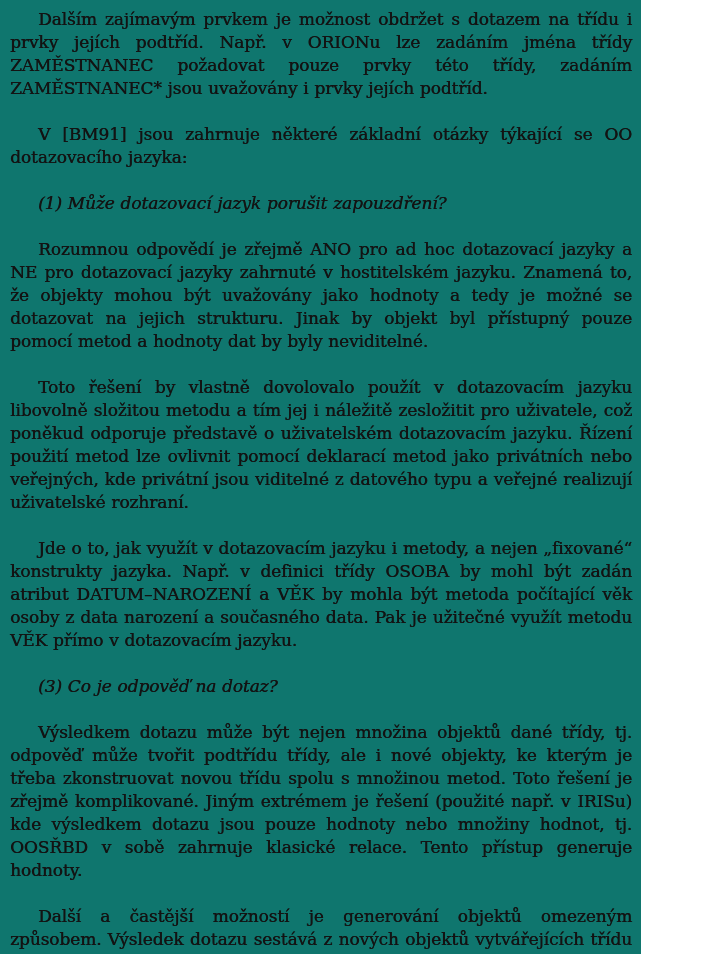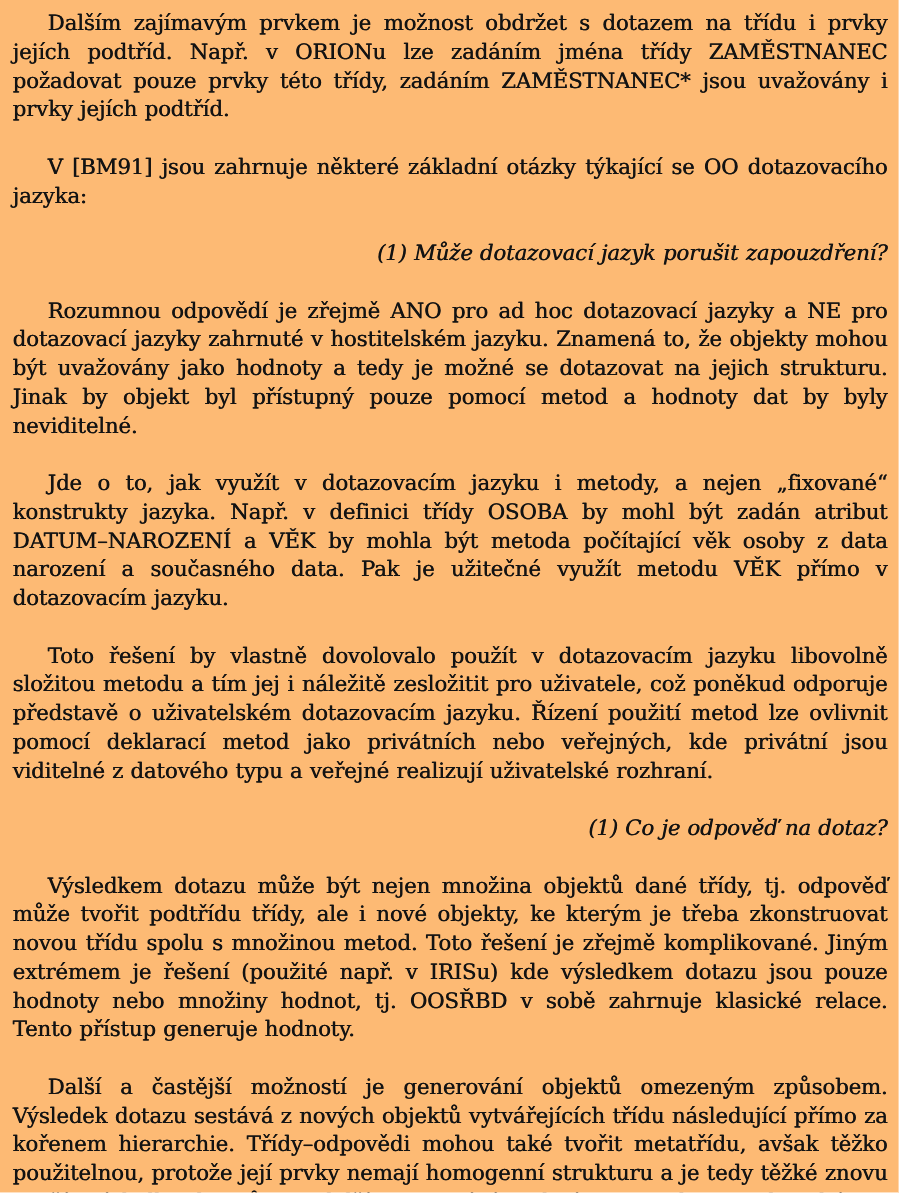--- a/index.html
+++ b/index.html
@@ -2,52 +2,52 @@
 <html lang="cs"><head>
 <meta charset="utf-8">
 <style>
   html, body {
     margin: 0;
     padding: 0;
     background: #ffffff;
   }
   .page {
     position: relative;
-    width: 719px;
+    width: 641px;
     height: 954px;
     box-sizing: border-box;
     padding: 8px 9px 0 10px;
-    background: #fdba74;
+    background: #0f766e;
     color: #131313;
     font-family: "DejaVu Serif", "Liberation Serif", serif;
     font-size: 17px;
     line-height: 23px;
     text-align: justify;
     overflow: hidden;
   }
   .para, .question {
     margin: 0 0 23px 0;
     text-indent: 28px;
     text-shadow: 0.4px 0 0 currentColor; 
     letter-spacing: -0.1px;
     word-spacing: 0.5px;
   }
   .question {
     font-style: italic;
-    text-align: right;
+    text-align: left;
     margin-top: 15px;
   }
 </style>
 </head>
 <body>
 
 <main class="page">
   <p class="para">Dalším zajímavým prvkem je možnost obdržet s dotazem na třídu i prvky jejích podtříd. Např. v ORIONu lze zadáním jména třídy ZAMĚSTNANEC požadovat pouze prvky této třídy, zadáním ZAMĚSTNANEC* jsou uvažovány i prvky jejích podtříd.</p>
   <p class="para">V [BM91] jsou zahrnuje některé základní otázky týkající se OO dotazovacího jazyka:</p>
   <p class="question">(1) Může dotazovací jazyk porušit zapouzdření?</p>
   <p class="para">Rozumnou odpovědí je zřejmě ANO pro ad hoc dotazovací jazyky a NE pro dotazovací jazyky zahrnuté v hostitelském jazyku. Znamená to, že objekty mohou být uvažovány jako hodnoty a tedy je možné se dotazovat na jejich strukturu. Jinak by objekt byl přístupný pouze pomocí metod a hodnoty dat by byly neviditelné.</p>
+  <p class="para">Toto řešení by vlastně dovolovalo použít v dotazovacím jazyku libovolně složitou metodu a tím jej i náležitě zesložitit pro uživatele, což poněkud odporuje představě o uživatelském dotazovacím jazyku. Řízení použití metod lze ovlivnit pomocí deklarací metod jako privátních nebo veřejných, kde privátní jsou viditelné z datového typu a veřejné realizují uživatelské rozhraní.</p>
   <p class="para">Jde o to, jak využít v dotazovacím jazyku i metody, a nejen „fixované“ konstrukty jazyka. Např. v definici třídy OSOBA by mohl být zadán atribut DATUM–NAROZENÍ a VĚK by mohla být metoda počítající věk osoby z data narození a současného data. Pak je užitečné využít metodu VĚK přímo v dotazovacím jazyku.</p>
-  <p class="para">Toto řešení by vlastně dovolovalo použít v dotazovacím jazyku libovolně složitou metodu a tím jej i náležitě zesložitit pro uživatele, což poněkud odporuje představě o uživatelském dotazovacím jazyku. Řízení použití metod lze ovlivnit pomocí deklarací metod jako privátních nebo veřejných, kde privátní jsou viditelné z datového typu a veřejné realizují uživatelské rozhraní.</p>
-  <p class="question">(1) Co je odpověď na dotaz?</p>
+  <p class="question">(3) Co je odpověď na dotaz?</p>
   <p class="para">Výsledkem dotazu může být nejen množina objektů dané třídy, tj. odpověď může tvořit podtřídu třídy, ale i nové objekty, ke kterým je třeba zkonstruovat novou třídu spolu s množinou metod. Toto řešení je zřejmě komplikované. Jiným extrémem je řešení (použité např. v IRISu) kde výsledkem dotazu jsou pouze hodnoty nebo množiny hodnot, tj. OOSŘBD v sobě zahrnuje klasické relace. Tento přístup generuje hodnoty.</p>
   <p class="para">Další a častější možností je generování objektů omezeným způsobem. Výsledek dotazu sestává z nových objektů vytvářejících třídu následující přímo za kořenem hierarchie. Třídy–odpovědi mohou také tvořit metatřídu, avšak těžko použitelnou, protože její prvky nemají homogenní strukturu a je tedy těžké znovu využít výsledky dotazů pro další zpracování. Jedinými metodami mohou být ty, které zobrazují nebo tisknou výsledek.</p>
 
 </main>
 
 </body></html>

